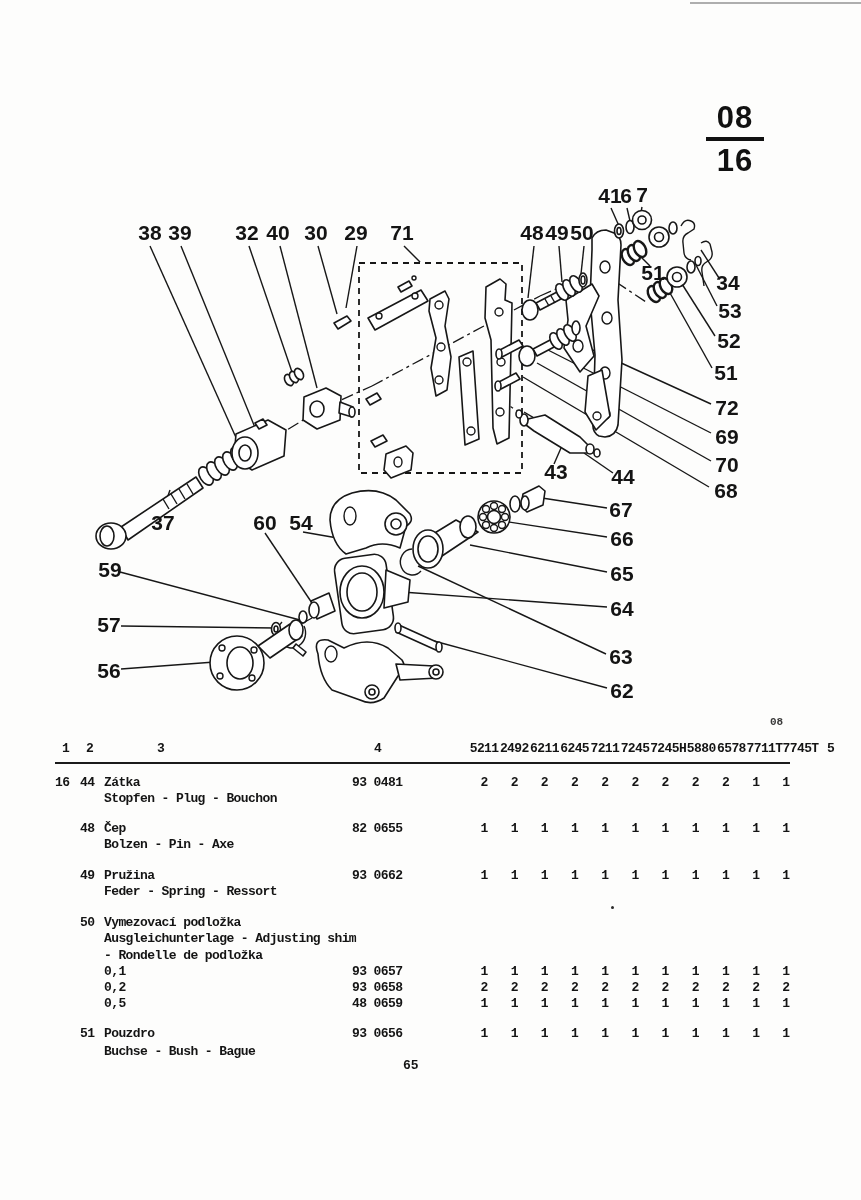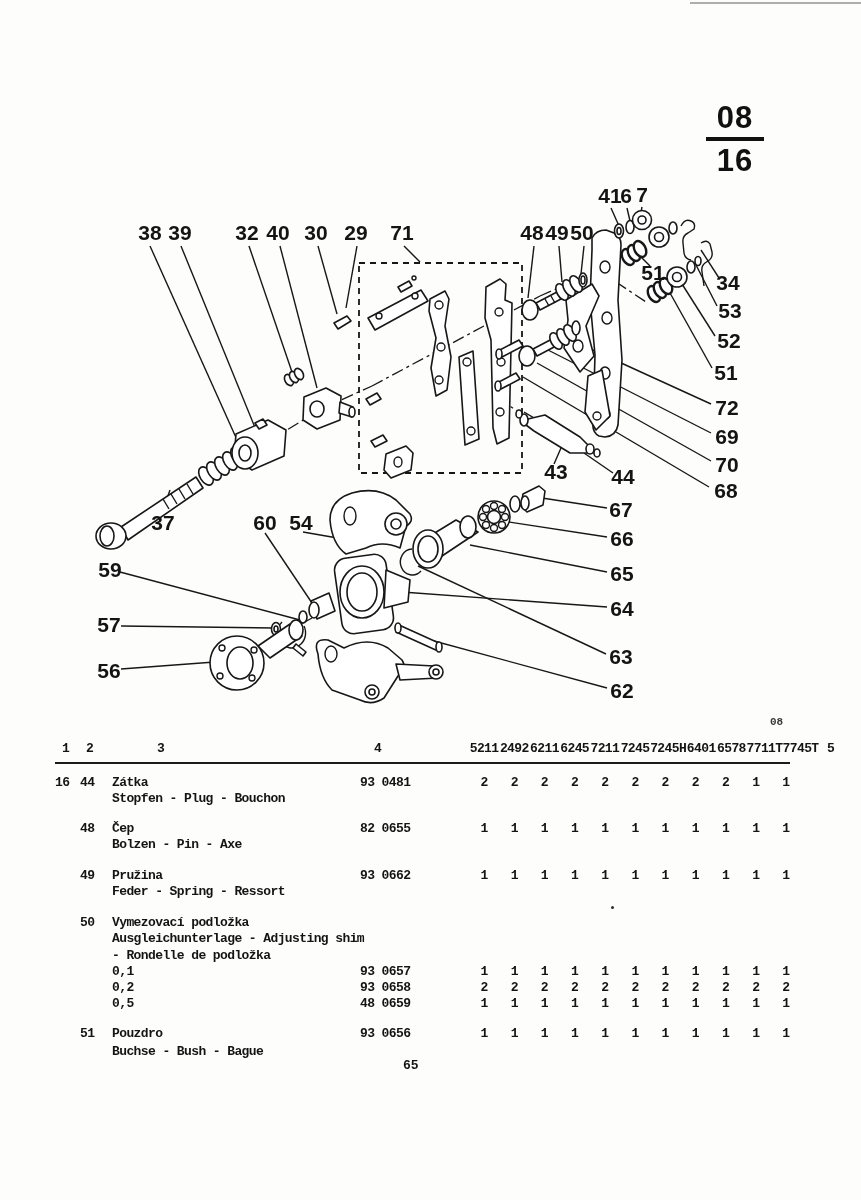--- a/index.html
+++ b/index.html
@@ -24,22 +24,22 @@
   svg .dash{stroke:#171717;stroke-width:1.3;fill:none;stroke-dasharray:12 4 3 4;}
   svg .boxdash{stroke:#171717;stroke-width:1.8;fill:none;stroke-dasharray:6 5;}
   svg .lbl{font:bold 21px "Liberation Sans",sans-serif;fill:#141414;text-anchor:middle;}
   svg .hole{fill:#fff;stroke:#171717;stroke-width:1.4;}
 
   
   .tline{position:absolute;left:0;width:861px;height:16px;
     font:bold 13px "Liberation Mono",monospace;color:#141414;letter-spacing:-0.6px;white-space:nowrap;}
   .cf{position:absolute;left:55px;}
   .cp{position:absolute;left:80px;}
-  .cd{position:absolute;left:112px;}
-  .cn{position:absolute;left:360px;}
+  .cd{position:absolute;left:104px;}
+  .cn{position:absolute;left:352px;}
   .cq{position:absolute;left:433px;width:340px;display:flex;margin-left:36px;}
   .qty-cell{flex:0 0 30.2px;display:flex;justify-content:center;}
   .h-col{position:absolute;}
   .rule{position:absolute;left:55px;top:762px;width:735px;height:2px;background:#1b1b1b;}
   .corner-mark{position:absolute;left:770px;top:716px;font:bold 11px "Liberation Mono",monospace;color:#3a3a3a;letter-spacing:0;}
   .page-num{position:absolute;left:403px;top:1058px;font:bold 13px "Liberation Mono",monospace;color:#141414;}
   .speck{position:absolute;width:3px;height:3px;background:#2b2b2b;border-radius:50%;}
 </style>
 </head>
 <body>
@@ -393,21 +393,21 @@
   <span class="h-col" style="left:157px">3</span>
   <span class="h-col" style="left:374px">4</span>
   <span class="cq">
       <span class="qty-cell">5211</span>
       <span class="qty-cell">2492</span>
       <span class="qty-cell">6211</span>
       <span class="qty-cell">6245</span>
       <span class="qty-cell">7211</span>
       <span class="qty-cell">7245</span>
       <span class="qty-cell">7245H</span>
-      <span class="qty-cell">6401</span>
+      <span class="qty-cell">5880</span>
       <span class="qty-cell">6578</span>
       <span class="qty-cell">7711T</span>
       <span class="qty-cell">7745T</span>
     </span>
   <span class="h-col" style="left:827px">5</span>
 </div>
 <div class="rule"></div>
 
 <div class="tline" style="top:775px">
   <span class="cf">16</span>

